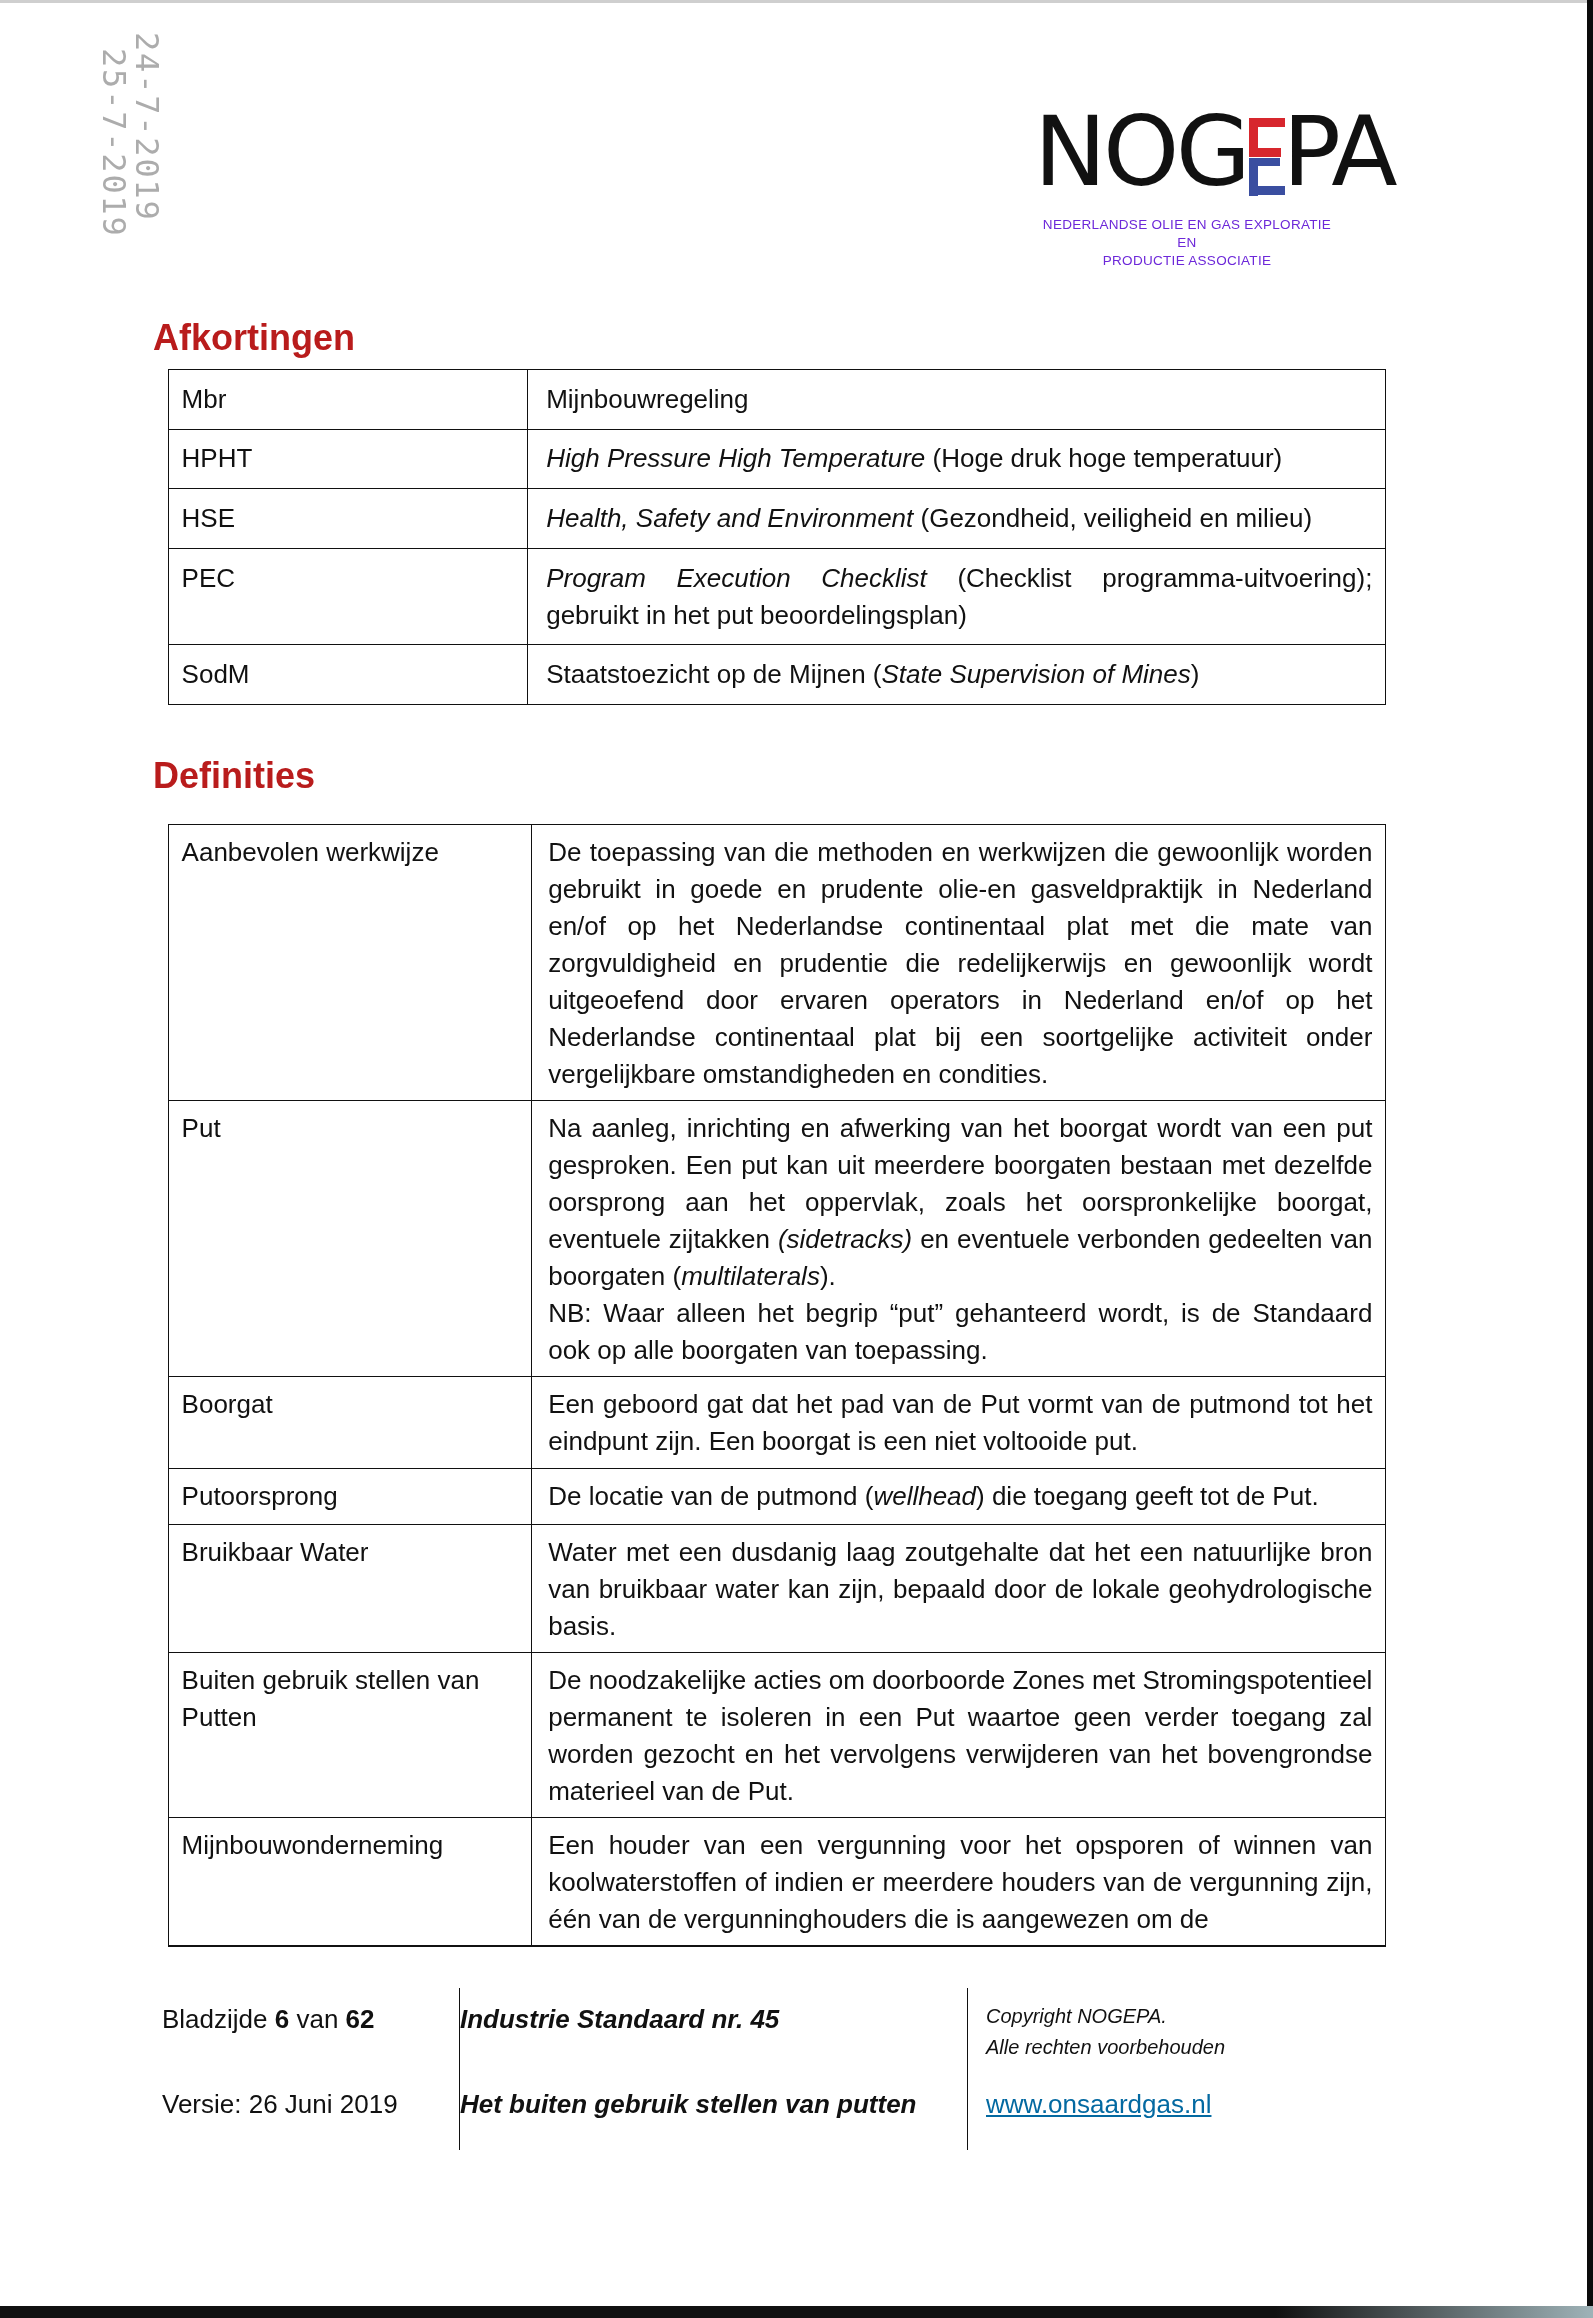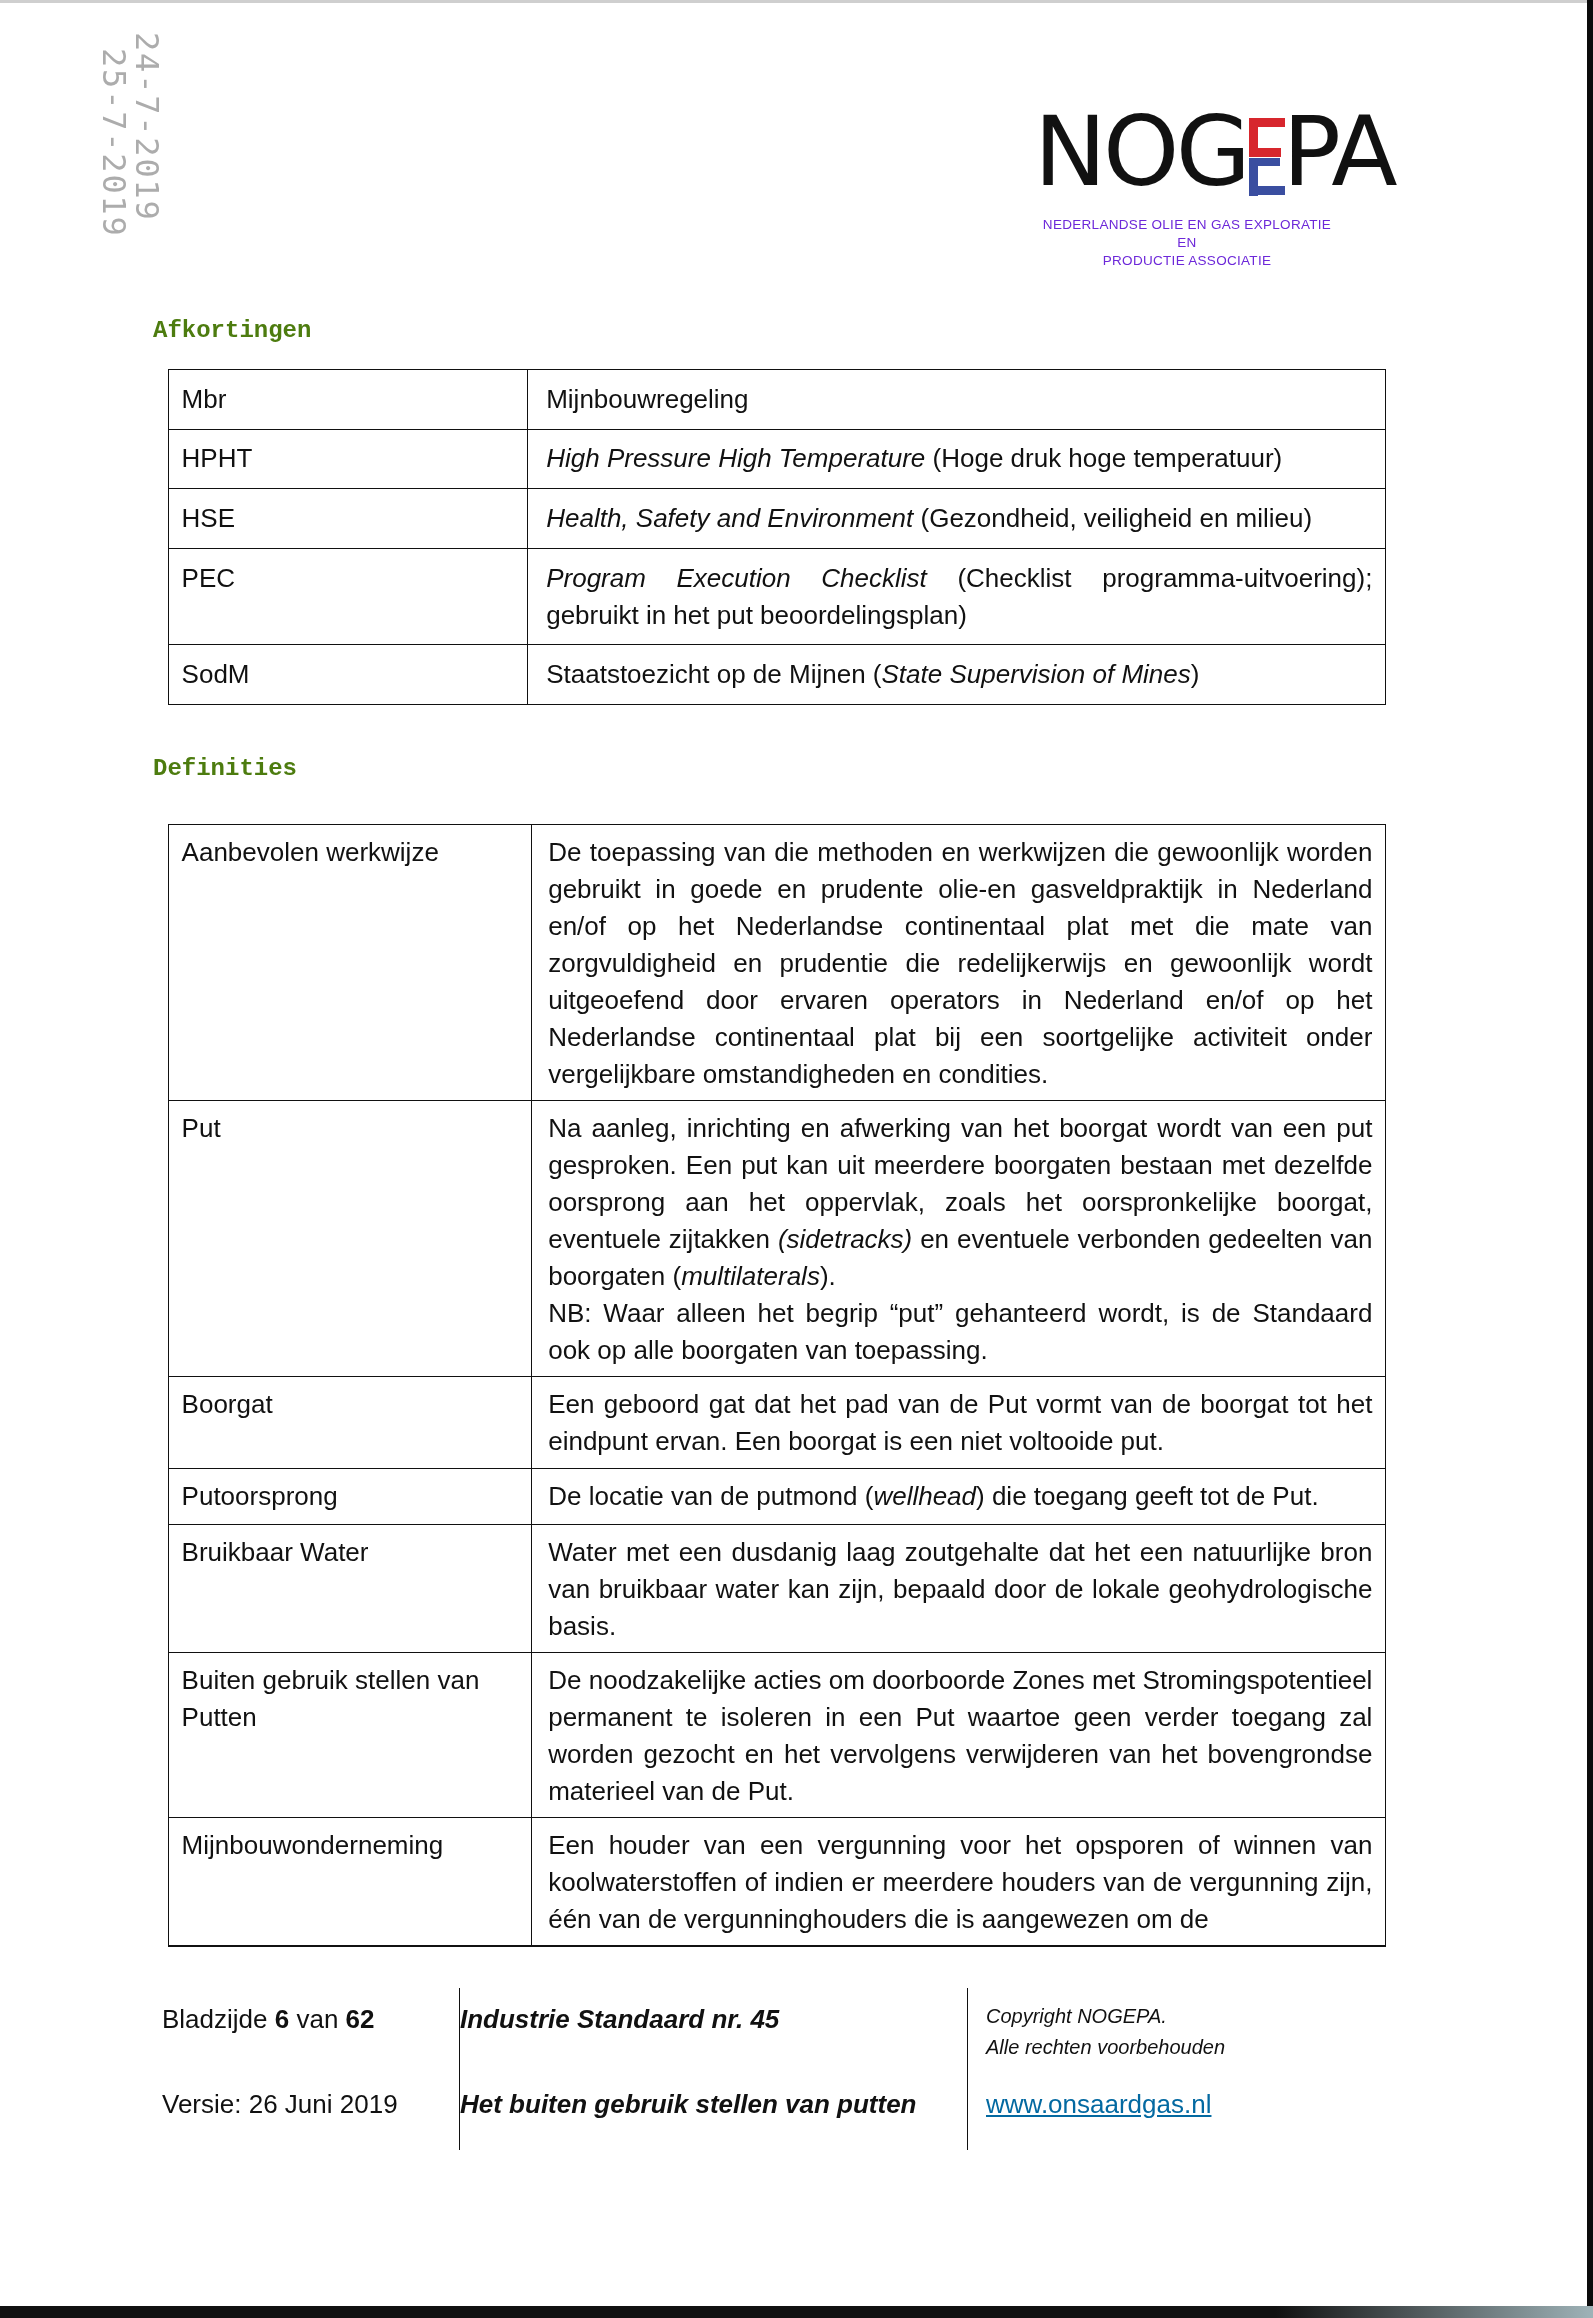--- a/index.html
+++ b/index.html
@@ -27,21 +27,21 @@
   .logo-e { display: inline-block; width: 36px; height: 77px; position: relative; margin: 0 3.6px 5.4px 1.8px; }
   .logo-e .bar { position: absolute; left: 0; }
   .logo-e .b1 { top: 0; width: 36px; height: 9px; background: #d7262d; }
   .logo-e .b2 { top: 0; width: 9px; height: 38px; background: #d7262d; }
   .logo-e .b3 { top: 30px; width: 32px; height: 9px; background: #d7262d; }
   .logo-e .b4 { top: 40px; width: 31px; height: 8px; background: #3a4ea0; }
   .logo-e .b5 { top: 40px; width: 9px; height: 38px; background: #3a4ea0; }
   .logo-e .b6 { top: 68px; width: 36px; height: 9px; background: #3a4ea0; }
   .logo-sub { font-size: 13.5px; color: #6d28d9; text-align: center; line-height: 18px; margin-top: 16px; letter-spacing: 0.3px; width: 306px; }
 
-  h2 { position: absolute; margin: 0; font-size: 24px; font-weight: bold; color: #4d7c0f; font-family: Liberation Mono, monospace; }
+  h2 { position: absolute; margin: 0; font-size: 36px; font-weight: bold; color: #b91c1c; }
   .h-afk { left: 153px; top: 317px; }
   .h-def { left: 153px; top: 755px; }
 
   table { position: absolute; border-collapse: collapse; table-layout: fixed; font-size: 26px; line-height: 37px; color: #111; }
   td { border: 1.8px solid #111; vertical-align: top; padding: 0; }
   .t-afk { left: 168px; top: 369px; width: 1218px; }
   .t-afk td.k { width: 333px; padding: 10.8px 12.6px; }
   .t-afk td.v { padding: 10.8px 12.6px 10.8px 18px; text-align: justify; }
   .t-def { left: 168px; top: 824px; width: 1218px; }
   .t-def td.k { width: 337px; padding: 9px 12.6px; }
@@ -127,21 +127,21 @@
       <tr>
     <td class="k">Aanbevolen werkwijze</td>
     <td class="v">De toepassing van die methoden en werkwijzen die gewoonlijk worden gebruikt in goede en prudente olie-en gasveldpraktijk in Nederland en/of op het Nederlandse continentaal plat met die mate van zorgvuldigheid en prudentie die redelijkerwijs en gewoonlijk wordt uitgeoefend door ervaren operators in Nederland en/of op het Nederlandse continentaal plat bij een soortgelijke activiteit onder vergelijkbare omstandigheden en condities.</td>
   </tr>
   <tr>
     <td class="k">Put</td>
     <td class="v"><span>Na aanleg, inrichting en afwerking van het boorgat wordt van een put gesproken. Een put kan uit meerdere boorgaten bestaan met dezelfde oorsprong aan het oppervlak, zoals het oorspronkelijke boorgat, eventuele zijtakken </span><i>(sidetracks)</i><span> en eventuele verbonden gedeelten van boorgaten (</span><i>multilaterals</i><span>).</span><div>NB: Waar alleen het begrip “put” gehanteerd wordt, is de Standaard ook op alle boorgaten van toepassing.</div></td>
   </tr>
   <tr>
     <td class="k">Boorgat</td>
-    <td class="v">Een geboord gat dat het pad van de Put vormt van de boorgat tot het eindpunt ervan. Een boorgat is een niet voltooide put.</td>
+    <td class="v">Een geboord gat dat het pad van de Put vormt van de putmond tot het eindpunt zijn. Een boorgat is een niet voltooide put.</td>
   </tr>
   <tr>
     <td class="k">Putoorsprong</td>
     <td class="v"><span>De locatie van de putmond (</span><i>wellhead</i><span>) die toegang geeft tot de Put.</span></td>
   </tr>
   <tr>
     <td class="k">Bruikbaar Water</td>
     <td class="v">Water met een dusdanig laag zoutgehalte dat het een natuurlijke bron van bruikbaar water kan zijn, bepaald door de lokale geohydrologische basis.</td>
   </tr>
   <tr>

